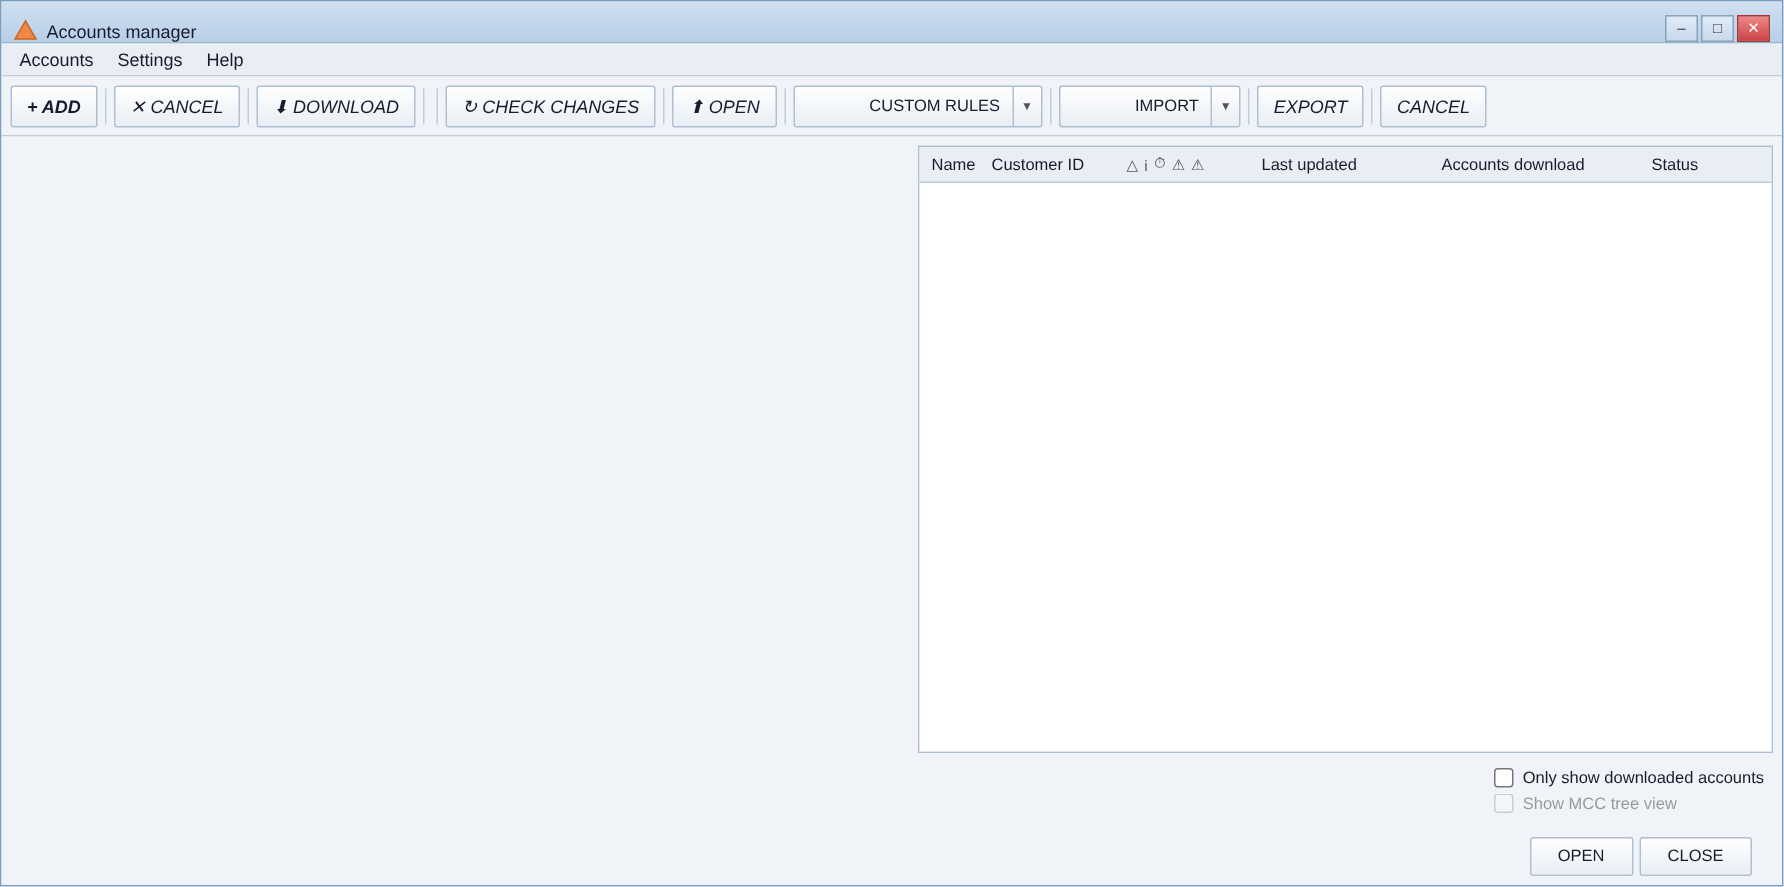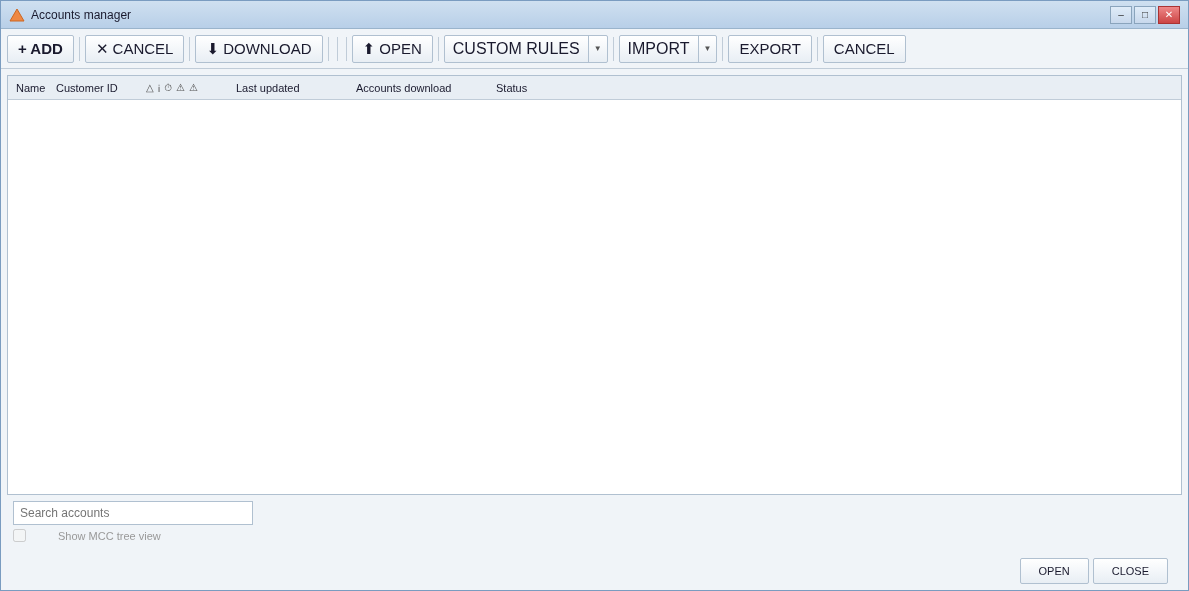--- a/index.html
+++ b/index.html
@@ -16,21 +16,21 @@
       height: 591px;
       background: #f0f4f8;
       border: 1px solid #7a9cc0;
       display: flex;
       flex-direction: column;
     }
     .title-bar {
       background: linear-gradient(to bottom, #cfe0f0, #b8cfe8);
       height: 28px;
       display: flex;
-      align-items: center;
+      align-items: flex-end;
       padding: 0 8px;
       border-bottom: 1px solid #9ab4cc;
       flex-shrink: 0;
     }
     .title-bar-icon {
       width: 16px;
       height: 16px;
       margin-right: 6px;
     }
     .title-bar-text {
@@ -84,27 +84,28 @@
       border-bottom: 1px solid #c0ccd8;
       gap: 2px;
       flex-shrink: 0;
     }
     .toolbar-btn {
       height: 28px;
       padding: 0 10px;
       border: 1px solid #b0c0d0;
       background: linear-gradient(to bottom, #ffffff, #e8eef4);
       cursor: pointer;
-      font-size: 15px;
+      font-size: 12px;
       color: #1a1a2e;
       display: flex;
       align-items: center;
       gap: 4px;
       white-space: nowrap;
       border-radius: 2px;
+      font-style: italic;
     }
     .toolbar-btn.add-btn {
       font-weight: bold;
     }
     .toolbar-divider {
       width: 1px;
       height: 24px;
       background: #c0ccd8;
       margin: 0 3px;
     }
@@ -114,38 +115,40 @@
       height: 28px;
       border: 1px solid #b0c0d0;
       border-radius: 2px;
       background: linear-gradient(to bottom, #ffffff, #e8eef4);
       cursor: pointer;
     }
     .toolbar-btn-with-arrow .main-part {
       padding: 0 8px;
       display: flex;
       align-items: center;
-      font-size: 16px;
+      font-size: 11px;
       color: #1a1a2e;
       border-right: 1px solid #b0c0d0;
+      margin-left: 42px;
     }
     .toolbar-btn-with-arrow .arrow-part {
       padding: 0 5px;
       display: flex;
       align-items: center;
       font-size: 8px;
       color: #555;
     }
     .content-area {
       flex: 1;
       display: flex;
       flex-direction: column;
       padding: 6px;
       background: #f0f4f8;
       overflow: hidden;
+      align-items: flex-end;
     }
     .table-container {
       flex: 1;
       border: 1px solid #b0c0d0;
       background: white;
       overflow: hidden;
       display: flex;
       flex-direction: column;
     }
     .table-header {
@@ -196,21 +199,20 @@
       align-items: center;
       gap: 6px;
       margin-top: 4px;
     }
     .checkbox-label {
       font-size: 11px;
       color: #1a1a2e;
     }
     .checkbox-label.disabled {
       color: #999;
-      margin-left: 26px;
     }
     .footer-buttons {
       display: flex;
       justify-content: flex-end;
       padding: 6px 20px 6px;
       gap: 4px;
       background: #f0f4f8;
     }
     .footer-btn {
       height: 26px;
@@ -233,29 +235,35 @@
       <polygon points="8,2 15,14 1,14" fill="#e84" stroke="#c62" stroke-width="1"></polygon>
     </svg>
     <span class="title-bar-text">Accounts manager</span>
     <div class="title-bar-buttons">
       <div class="title-btn">–</div>
       <div class="title-btn">□</div>
       <div class="title-btn close-btn">✕</div>
     </div>
   </div>
 
+  <div class="menu-bar">
+    <div class="menu-item">Accounts</div>
+    <div class="menu-item">Settings</div>
+    <div class="menu-item">Help</div>
+  </div>
 
   <div class="toolbar">
     <button class="toolbar-btn add-btn">+ ADD</button>
     <div class="toolbar-divider"></div>
     <button class="toolbar-btn">✕ CANCEL</button>
     <div class="toolbar-divider"></div>
     <button class="toolbar-btn">⬇ DOWNLOAD</button>
     <div class="toolbar-divider"></div>
     <div class="toolbar-divider"></div>
+    <button class="toolbar-btn">↻ CHECK CHANGES</button>
     <div class="toolbar-divider"></div>
     <button class="toolbar-btn">⬆ OPEN</button>
     <div class="toolbar-divider"></div>
     <div class="toolbar-btn-with-arrow">
       <span class="main-part">CUSTOM RULES</span>
       <span class="arrow-part">▼</span>
     </div>
     <div class="toolbar-divider"></div>
     <div class="toolbar-btn-with-arrow">
       <span class="main-part">IMPORT</span>
@@ -282,21 +290,24 @@
         </div>
         <span class="col-header col-last-updated">Last updated</span>
         <span class="col-header col-scheduled">Accounts download</span>
         <span class="col-header col-status">Status</span>
       </div>
 
       <div class="table-body"></div>
     </div>
 
     <div class="bottom-bar">
-      <input class="search-input" type="text" placeholder="Search accounts" style="">
+      <div class="checkbox-row">
+        <input type="checkbox" id="chk-downloaded" style="">
+        <label for="chk-downloaded" class="checkbox-label">Only show downloaded accounts</label>
+      </div>
       <div class="checkbox-row">
         <input type="checkbox" id="chk-mcc" disabled="" style="">
         <label for="chk-mcc" class="checkbox-label disabled">Show MCC tree view</label>
       </div>
     </div>
   </div>
 
   <div class="footer-buttons">
     <button class="footer-btn">OPEN</button>
     <button class="footer-btn">CLOSE</button>

